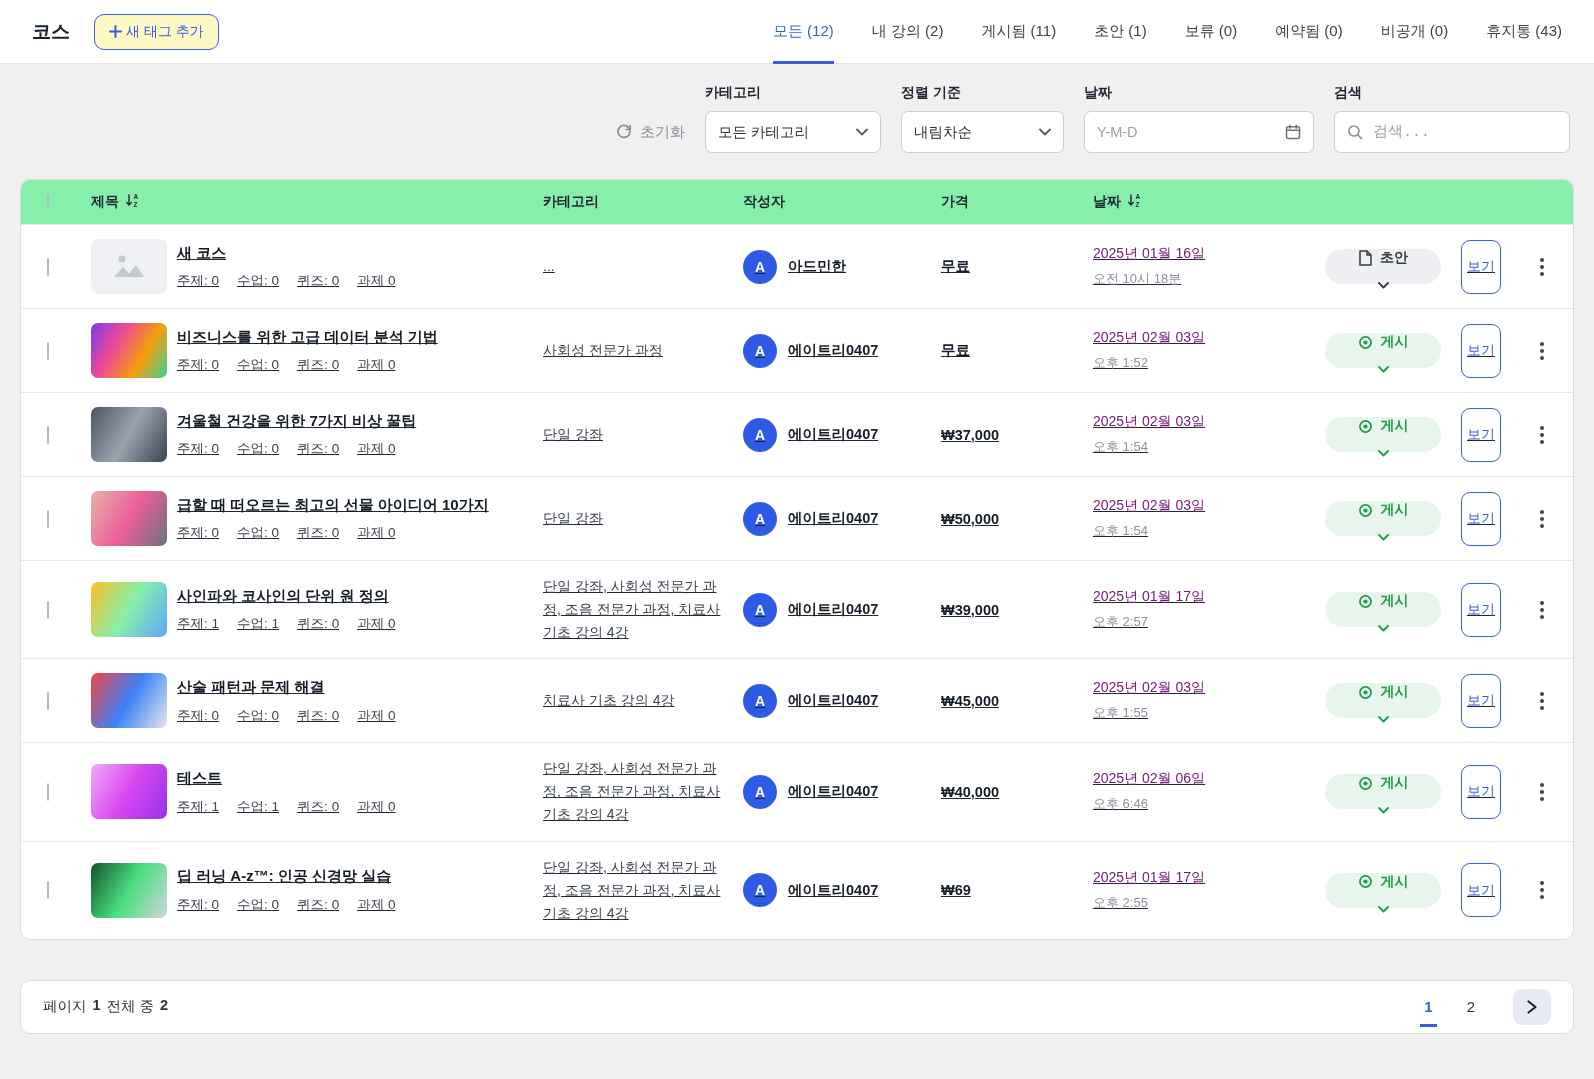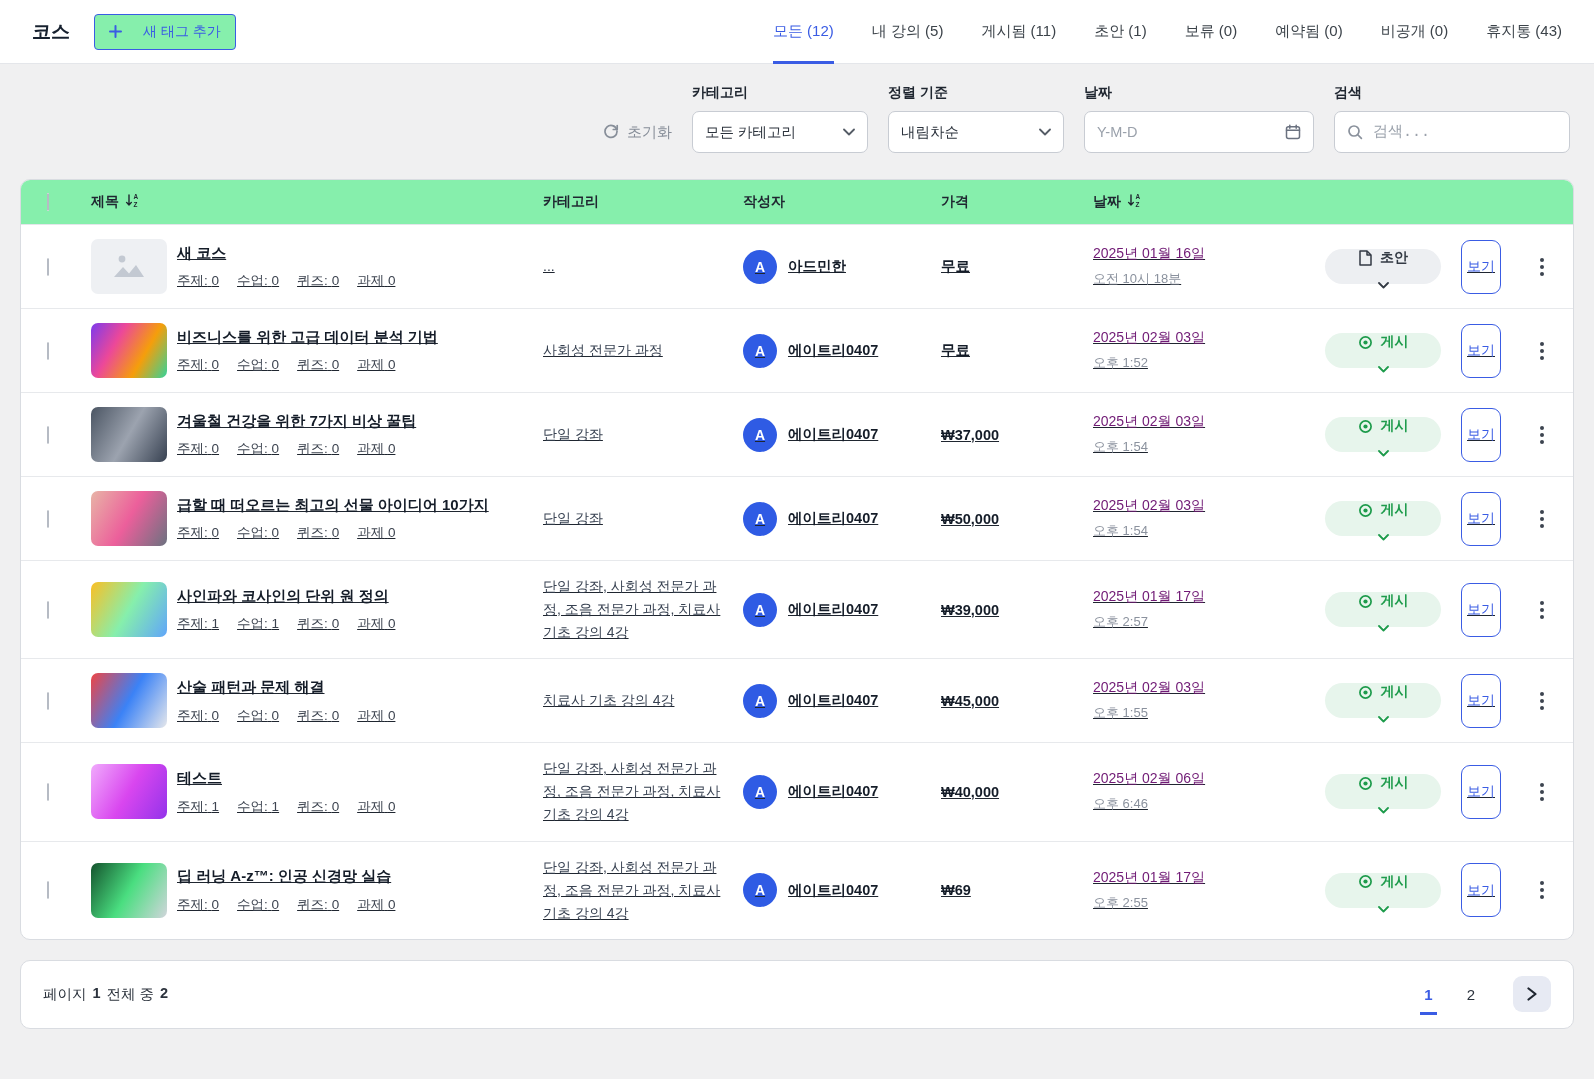--- a/index.html
+++ b/index.html
@@ -13,23 +13,23 @@
     font-family:"Liberation Sans","DejaVu Sans",sans-serif;
     background:#f0f0f1;color:#1f2630;font-size:14px;
   }
   
   .topbar{
     background:#fff;border-bottom:1px solid #e4e6ea;height:64px;
     display:flex;align-items:center;padding:0 32px;gap:24px;
   }
   .page-title{font-size:19px;font-weight:bold;color:#16202e;}
   .add-tag-btn{
-    display:flex;align-items:center;gap:21px;background:#86efac;
+    display:flex;align-items:center;gap:4px;background:#fef9c3;
     border:1px solid #3a5ce4;color:#3a5ce4;font-size:14px;
-    padding:8px 14px;border-radius:4px;cursor:pointer;font-weight:500;
+    padding:8px 14px;border-radius:10px;cursor:pointer;font-weight:500;
   }
   .add-tag-btn svg{display:block;}
   .tabs{margin-left:auto;display:flex;gap:38px;height:64px;align-items:center;}
   .tab{
     font-size:15px;color:#3c434a;cursor:pointer;height:64px;
     display:flex;align-items:center;border-bottom:3px solid transparent;
     padding-top:3px;white-space:nowrap;
   }
   .tab.active{color:var(--accent);border-bottom-color:var(--accent);font-weight:500;}
   
@@ -46,21 +46,21 @@
   .bulk{width:170px;}
   .apply-btn{
     height:42px;padding:0 18px;border-radius:7px;border:1px solid #3a5ce4;
     background:#fff;color:#3a5ce4;font-size:15px;cursor:pointer;margin-left:14px;
   }
   .reset{
     margin-left:auto;display:flex;align-items:center;gap:8px;color:#878e99;
     font-size:15px;cursor:pointer;height:42px;
   }
   .cat-select{width:176px;}
-  .sort-select{width:176px;}
+  .sort-select{width:163px;}
   .date-ctl{width:230px;justify-content:space-between;}
   .date-ctl input{border:0;outline:0;width:140px;font-size:14.5px;color:#2c333d;font-family:inherit;}
   .date-ctl input::placeholder,.search-ctl input::placeholder{color:#9aa1ab;}
   .search-ctl{width:236px;}
   .search-ctl input{border:0;outline:0;flex:1;font-size:15px;font-family:Liberation Mono, monospace;color:#2c333d;}
   .muted-ic{color:#9aa1ab;display:flex;}
   
   .card{
     background:#fff;border:1px solid #d9dce1;border-radius:10px;
     margin:22px 20px 0 20px;overflow:hidden;
@@ -115,22 +115,22 @@
   .view-btn{
     width:40px;min-height:54px;border:1px solid #3a5ce4;border-radius:9px;background:#fff;
     color:#3a5ce4;font-size:14px;line-height:1.5;cursor:pointer;
     display:flex;align-items:center;justify-content:center;text-align:center;
     word-break:break-all;padding:4px 2px;font-family:inherit;
   }
   .kebab{display:flex;flex-direction:column;gap:3px;align-items:center;cursor:pointer;padding:6px;margin-left:10px;}
   .kebab i{width:4px;height:4px;border-radius:50%;background:#3d4450;display:block;}
   
   .pager{
-    background:#fff;border:1px solid #d9dce1;border-radius:10px;margin:20px 20px;
-    height:69px;display:flex;align-items:center;padding:0 22px;font-size:14.5px;color:#2c333d;
+    background:#fff;border:1px solid #d9dce1;border-radius:10px;margin:40px 20px;
+    height:54px;display:flex;align-items:center;padding:0 22px;font-size:14.5px;color:#2c333d;
   }
   .pager .summary{display:flex;gap:6px;}
   .pager .summary b{font-weight:bold;}
   .pages{margin-left:auto;display:flex;align-items:center;gap:22px;}
   .page-num{font-size:15px;color:#2c333d;cursor:pointer;padding:4px 6px;position:relative;}
   .page-num.active{color:var(--accent);font-weight:bold;}
   .page-num.active::after{
     content:"";position:absolute;left:2px;right:2px;bottom:-8px;height:3px;background:var(--accent);
   }
   .next-btn{
@@ -151,21 +151,21 @@
         </svg>
     </span>
     <span>새 태그 추가</span>
   </button>
   <nav class="tabs">
   <div class="tab active">
         <span>모든 (12)</span>
       </div>
 
   <div class="tab">
-        <span>내 강의 (5)</span>
+        <span>내 강의 (2)</span>
       </div>
 
   <div class="tab">
         <span>게시됨 (11)</span>
       </div>
 
   <div class="tab">
         <span>초안 (1)</span>
       </div>
 

